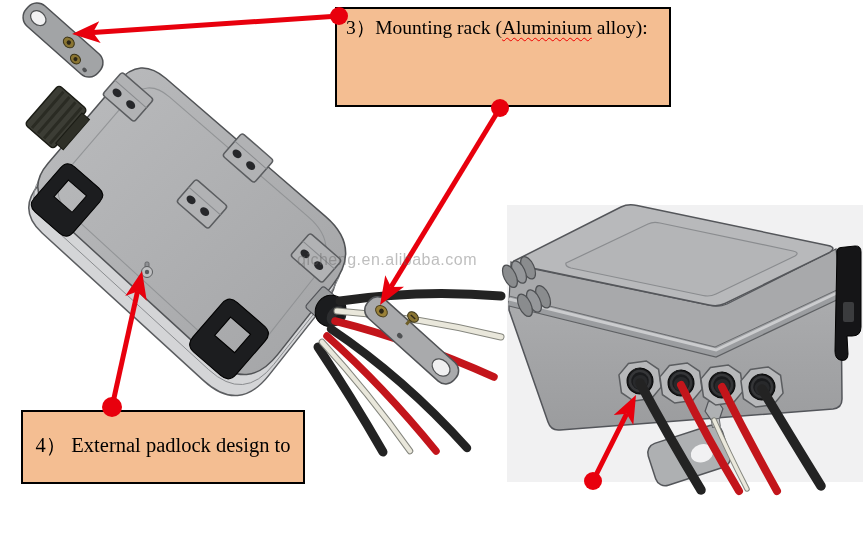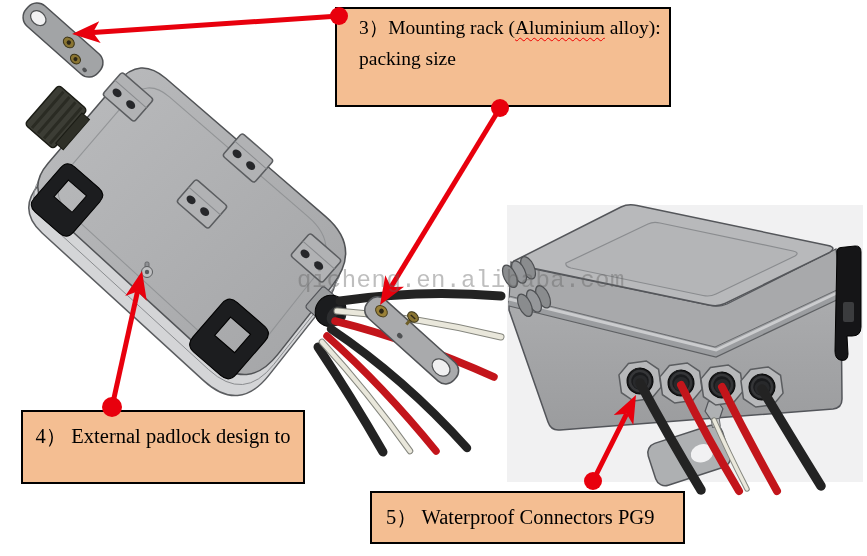--- a/index.html
+++ b/index.html
@@ -8,33 +8,33 @@
     overflow:hidden;font-family:"Liberation Serif",serif;
   }
   .layer{position:absolute;left:0;top:0;}
   svg{display:block;}
   .note{
     position:absolute;
     background:var(--note-bg,#F4BE92);
     border:2px solid var(--note-border,#000);
     color:#000;box-sizing:border-box;z-index:30;
   }
-  .note-3{left:335px;top:7px;width:336px;height:100px;font-size:19.5px;line-height:31px;padding:3px 4px 0 22px;}
-  .note-4{left:21px;top:410px;width:284px;height:74px;font-size:20.5px;line-height:34px;text-align:center;padding-top:7px;}
+  .note-3{left:335px;top:7px;width:336px;height:100px;font-size:19.5px;line-height:31px;padding:3px 4px 0 9px;}
+  .note-4{left:21px;top:410px;width:284px;height:74px;font-size:20.5px;line-height:34px;text-align:center;padding-top:16px;}
   .note-5{left:370px;top:491px;width:315px;height:53px;font-size:20.5px;line-height:49px;padding-left:14px;}
   .misspelled{
     text-decoration-line:underline;
     text-decoration-style:wavy;
     text-decoration-color:#e00;
     text-decoration-thickness:1px;
     text-underline-offset:3px;
   }
   .watermark{
-    position:absolute;left:297px;top:267px;z-index:20;
-    font-family:Liberation Mono, monospace;font-size:24px;letter-spacing:0.5px;
+    position:absolute;left:297px;top:251px;z-index:20;
+    font-family:Liberation Sans, sans-serif;font-size:16px;letter-spacing:0.5px;
     color:rgba(100,100,100,0.42);white-space:nowrap;pointer-events:none;
   }
   .dots{z-index:40;pointer-events:none;}
   .art{z-index:10;}
 </style>
 </head>
 <body>
 
 <div class="canvas">
 
@@ -229,30 +229,26 @@
       <line x1="500" y1="108" x2="391" y2="287" marker-end="url(#ah)"></line>
       <line x1="112" y1="407" x2="137.5" y2="291.5" marker-end="url(#ah)"></line>
       <line x1="593" y1="481" x2="626.6" y2="413.8" marker-end="url(#ah)"></line>
     </g>
   </svg>
 
   <div class="watermark">qicheng.en.alibaba.com</div>
 
   <div class="note note-3">
     <div><span>3）Mounting rack (</span><span class="misspelled">Aluminium</span><span> alloy):</span></div>
-    <div>packing size</div>
   </div>
 
   <div class="note note-4">
     <div>4） External padlock design to</div>
   </div>
 
-  <div class="note note-5">
-    <span>5） Waterproof Connectors PG9</span>
-  </div>
 
   <svg class="layer dots" width="867" height="556" viewBox="0 0 867 556">
     <circle cx="339" cy="16" r="9" fill="#E8000D"></circle>
     <circle cx="500" cy="108" r="9" fill="#E8000D"></circle>
     <circle cx="112" cy="407" r="10" fill="#E8000D"></circle>
     <circle cx="593" cy="481" r="9" fill="#E8000D"></circle>
   </svg>
 </div>
 
 </body></html>

